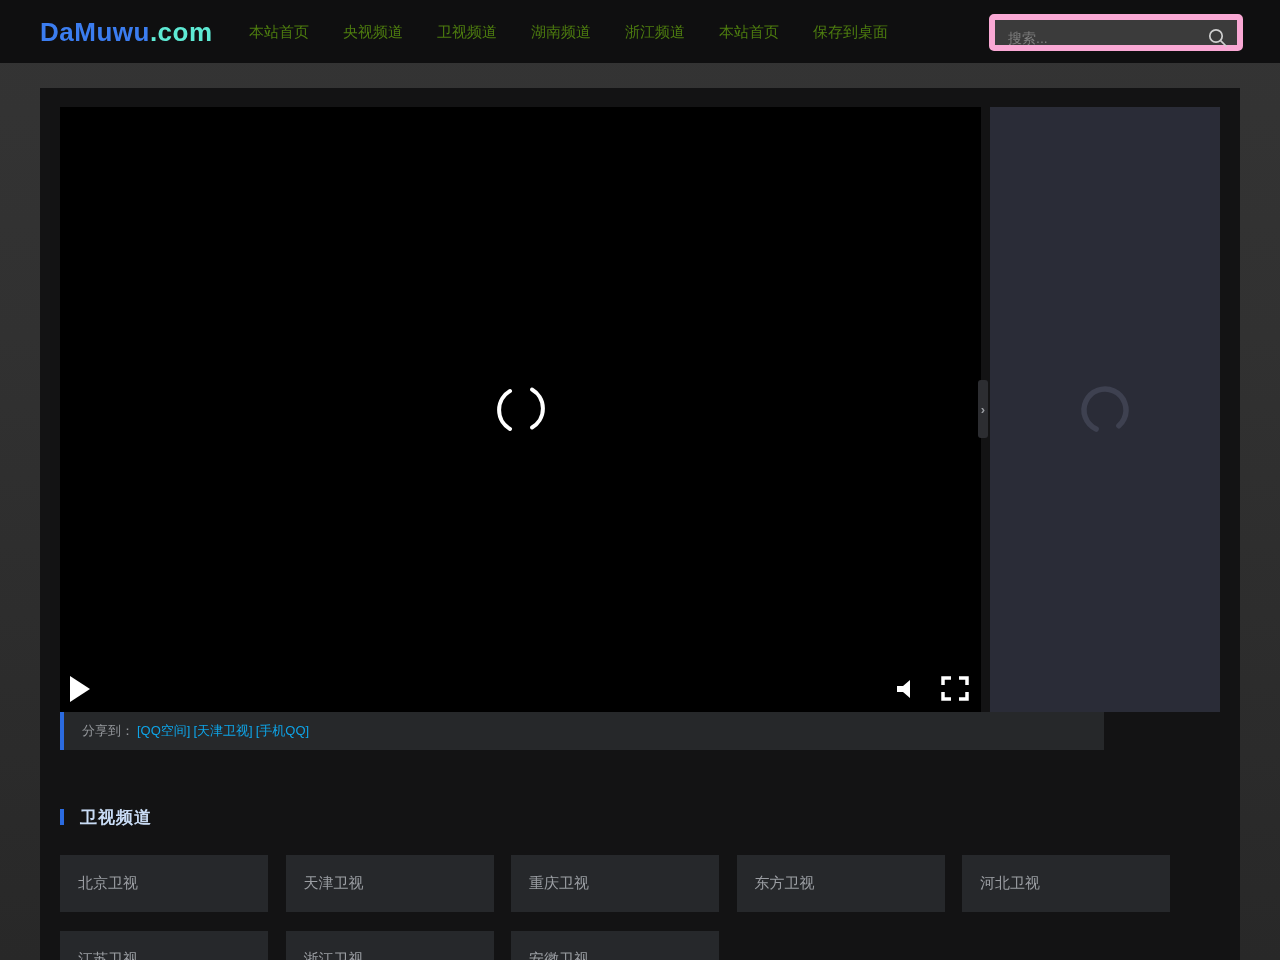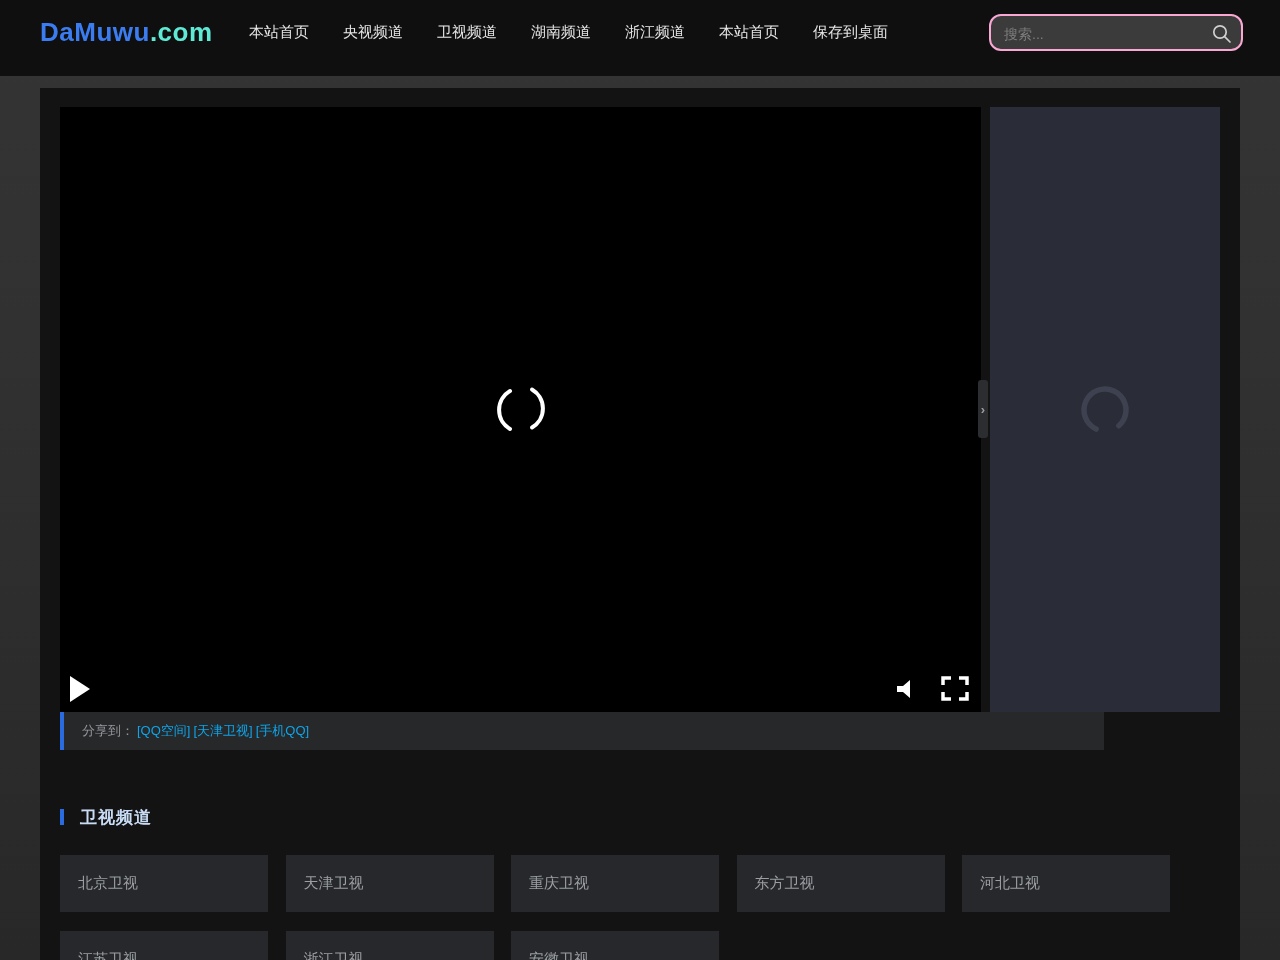--- a/index.html
+++ b/index.html
@@ -4,42 +4,42 @@
 <style>
   * { margin: 0; padding: 0; box-sizing: border-box; }
   html, body { width: 1280px; height: 960px; overflow: hidden; }
   body {
     font-family: "Liberation Sans", "DejaVu Sans", sans-serif;
     background: linear-gradient(180deg, #343434 0%, #313131 35%, #282828 100%);
   }
 
   
   .header {
-    position: absolute; left: 0; top: 0; width: 1280px; height: 76px;
+    position: absolute; left: 0; top: 0; width: 1280px; height: 63px;
     background: #0f0f10;
   }
   .logo {
     position: absolute; left: 40px; top: 0; height: 65px;
     display: flex; align-items: center;
     font-weight: bold; font-size: 26px; letter-spacing: 0.5px;
     cursor: pointer;
   }
   .logo .brand { color: #3b7df0; }
   .logo .tld { color: #5eead4; }
   .main-nav {
     position: absolute; left: 249px; top: 0; height: 65px;
     display: flex; align-items: center; gap: 34px;
   }
   .nav-item {
-    color: #e5e5e5; font-size: 15px; text-decoration: none; cursor: pointer;
+    color: #4d7c0f; font-size: 15px; text-decoration: none; cursor: pointer;
     white-space: nowrap;
   }
   .search-box {
     position: absolute; left: 989px; top: 14px; width: 254px; height: 37px;
-    background: #3b3b3b; border: 2px solid #f9a8d4; border-radius: 12px;
+    background: #3b3b3b; border: 6px solid #f9a8d4; border-radius: 5px;
   }
   .search-box input {
     position: absolute; left: 0; top: 0; width: 210px; height: 35px;
     background: transparent; border: none; outline: none;
     color: #cccccc; font-size: 14px; padding: 0 0 0 13px;
     font-family: "Liberation Sans", "DejaVu Sans", sans-serif;
   }
   .search-box input::placeholder { color: #7d7d7d; }
   .search-icon {
     position: absolute; right: 9px; top: 8px; width: 20px; height: 20px;

